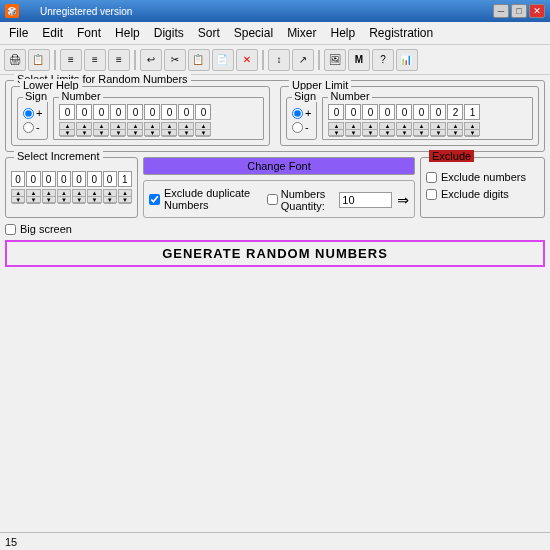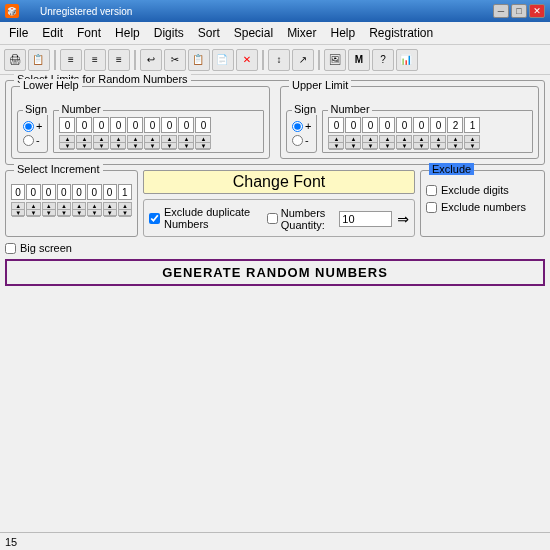--- a/index.html
+++ b/index.html
@@ -148,21 +148,21 @@
       position: absolute;
       top: -8px;
       left: 8px;
       background: #f0f0f0;
       padding: 0 3px;
       font-size: 11px;
     }
     .sign-number-row {
       display: flex;
       gap: 5px;
-      margin-top: 18px;
+      margin-top: 5px;
     }
     .sign-group {
       border: 1px solid #999;
       border-radius: 3px;
       padding: 3px 5px;
       position: relative;
     }
     .sign-title {
       position: absolute;
       top: -8px;
@@ -257,48 +257,48 @@
       padding: 0 3px;
       font-size: 11px;
     }
     .center-group {
       flex: 1;
       display: flex;
       flex-direction: column;
       gap: 5px;
     }
     .font-btn {
-      background: #fef9c3;
+      background: #8b5cf6;
       border: 1px solid #999;
       border-radius: 2px;
       padding: 2px 24px;
       cursor: pointer;
       text-align: center;
-      font-size: 16px;
+      font-size: 11px;
       align-self: center;
       width: 100%;
     }
     .checkbox-row {
       display: flex;
       align-items: center;
       gap: 4px;
       font-size: 11px;
     }
     .exclude-group {
       border: 1px solid #999;
       border-radius: 3px;
       padding: 5px;
       position: relative;
       width: 125px;
     }
     .exclude-title {
       position: absolute;
       top: -8px;
       left: 8px;
-      background: #3b82f6;
+      background: #b91c1c;
       padding: 0 3px;
       font-size: 11px;
     }
 
     .qty-row {
       display: flex;
       align-items: center;
       gap: 5px;
       font-size: 11px;
       margin-top: 2px;
@@ -313,21 +313,21 @@
 
     
     .big-screen-row {
       margin-bottom: 5px;
     }
 
     
     .generate-btn {
       width: 100%;
       background: #f0f0f0;
-      border: 2px solid #701a75;
+      border: 2px solid #d946ef;
       padding: 4px;
       font-size: 13px;
       font-weight: bold;
       cursor: pointer;
       text-align: center;
       margin-bottom: 5px;
       letter-spacing: 1px;
     }
 
     
@@ -632,25 +632,25 @@
           <span style="font-size:14px;">⇒</span>
         </div>
       </div>
     </div>
 
     <div class="exclude-group">
       <span class="exclude-title">Exclude</span>
       <div style="margin-top:8px; display:flex; flex-direction:column; gap:5px;">
         <label class="checkbox-row">
           <input type="checkbox" style="">
-          <span>Exclude digits</span>
+          <span>Exclude numbers</span>
         </label>
         <label class="checkbox-row">
           <input type="checkbox" style="">
-          <span>Exclude numbers</span>
+          <span>Exclude digits</span>
         </label>
       </div>
     </div>
 
   </div>
 
   
   <div class="big-screen-row">
     <label class="checkbox-row">
       <input type="checkbox" style="">

